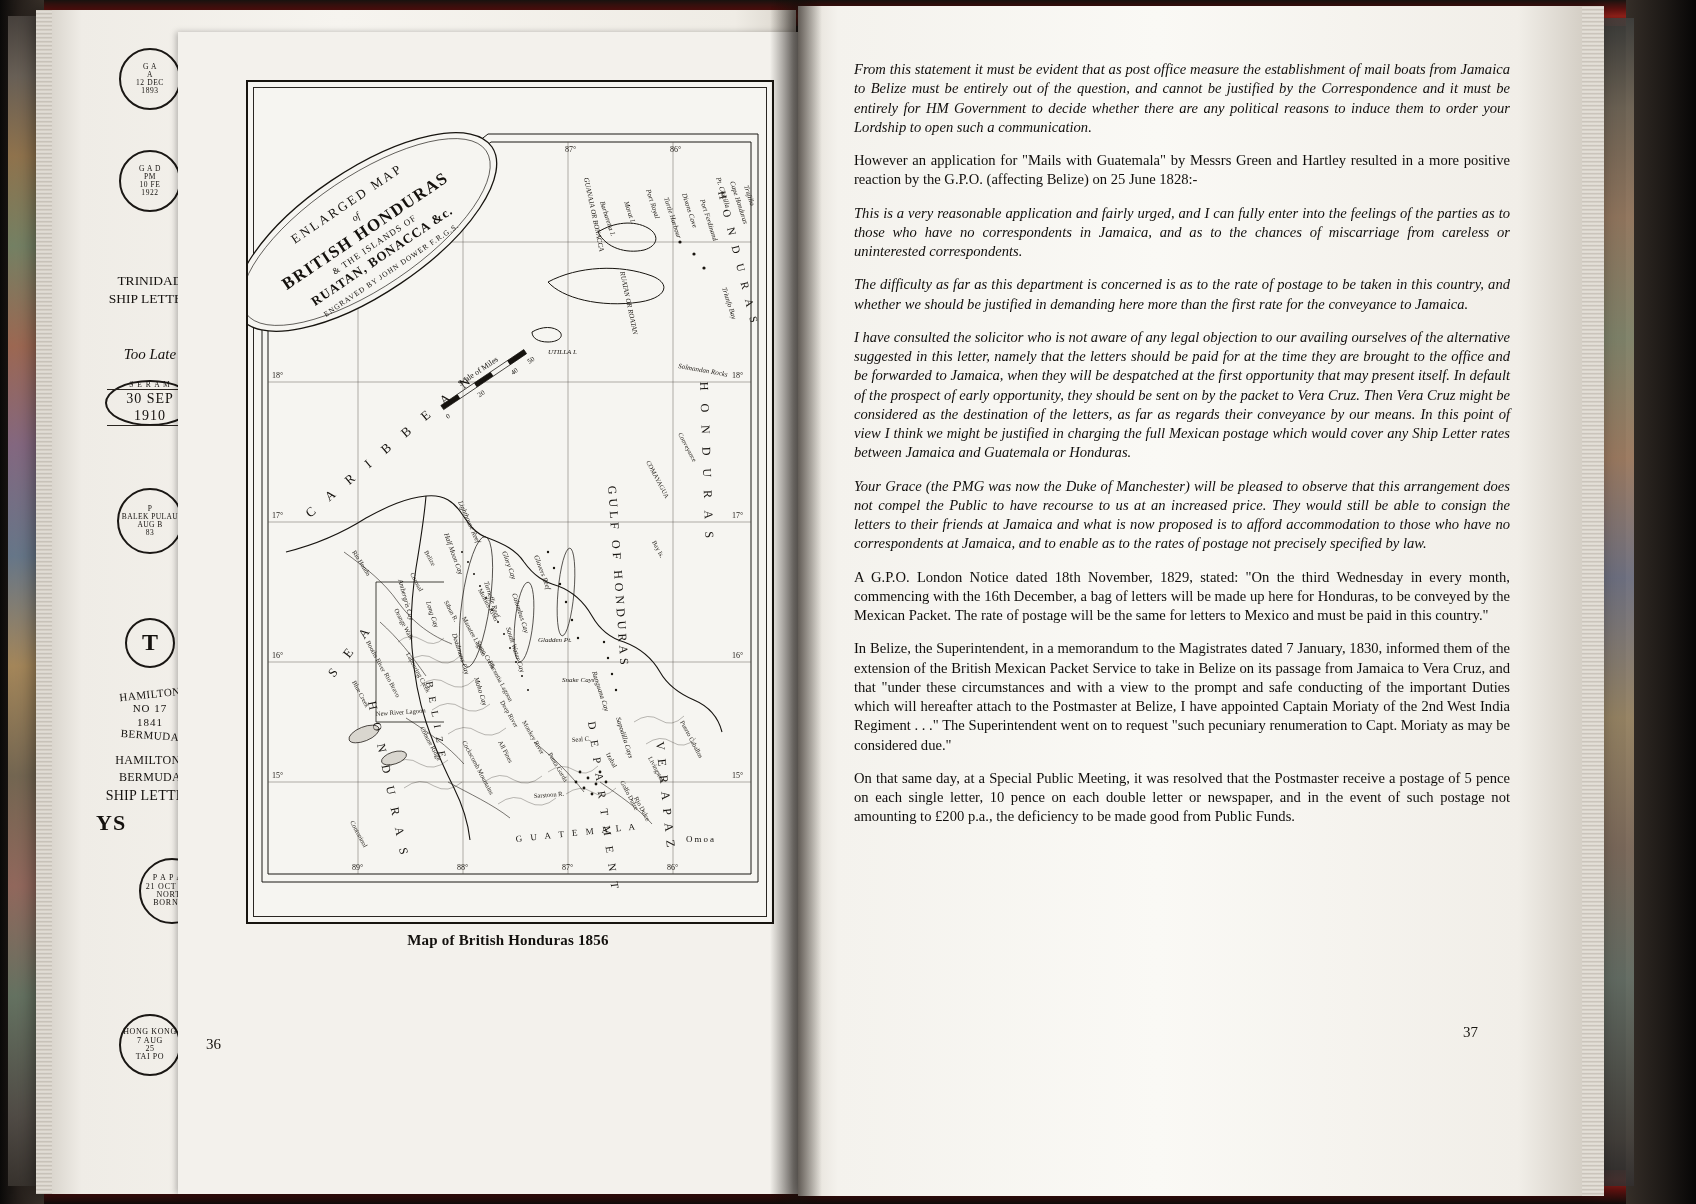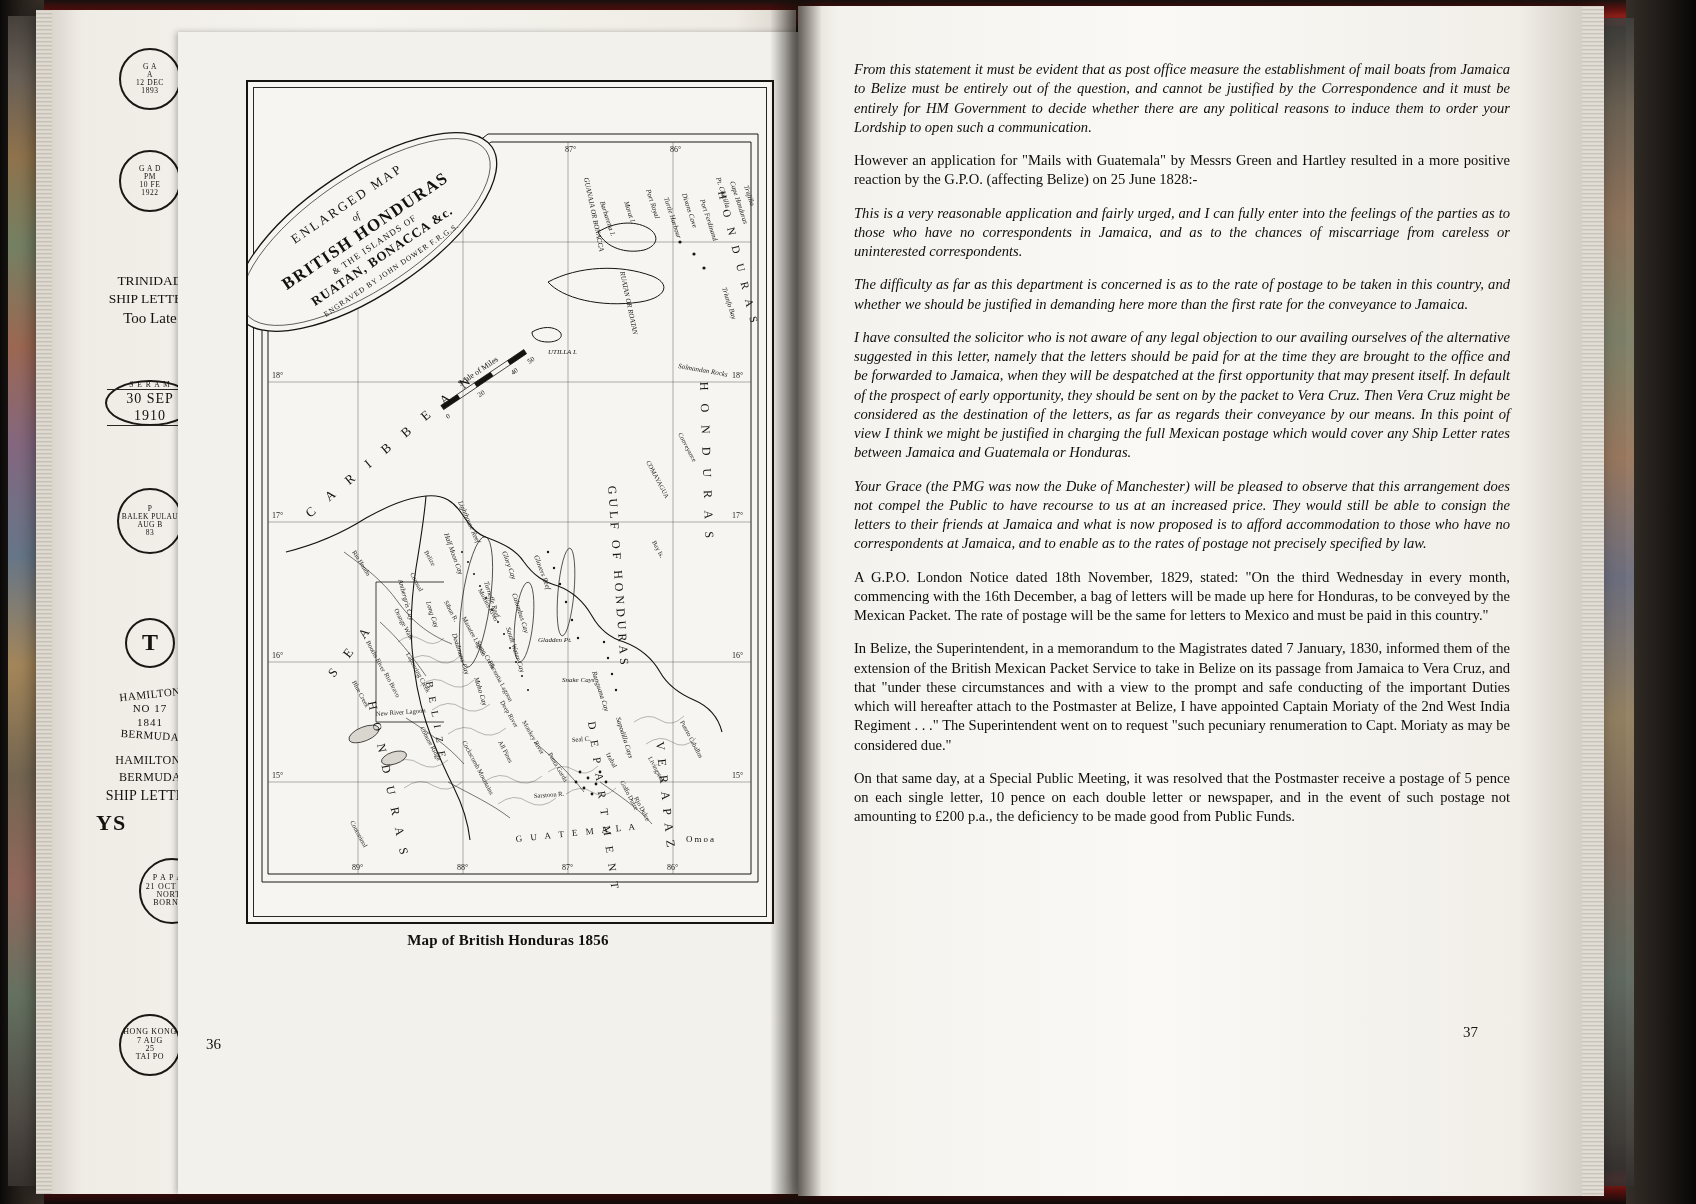--- a/index.html
+++ b/index.html
@@ -158,21 +158,21 @@
     background: rgba(255,255,255,0);
   }
   .pm-circle span { display: block; }
 
   .pm1 { top: 8px; }
   .pm1 .pm-circle { width: 58px; height: 58px; font-size: 7.5px; letter-spacing: .6px; }
   .pm2 { top: 110px; }
   .pm2 .pm-circle { width: 58px; height: 58px; font-size: 7.5px; letter-spacing: .6px; }
 
   .pm-text-block { top: 232px; width: 112px; font-size: 13.5px; line-height: 1.35; }
-  .pm-text-block .ital { font-size: 15px; }
+  .pm-text-block .ital { font-style: italic; font-size: 15px; margin-top: 36px; }
 
   .pm3 { top: 340px; }
   .pm3 .oval {
     width: 86px; height: 42px;
     border: 2px solid #1a1714;
     border-radius: 50%;
     display: flex; flex-direction: column; align-items: center; justify-content: center;
     font-size: 7.5px; letter-spacing: 1px; line-height: 1.2;
   }
   .pm3 .oval .dated { border-top: 1px solid #2a2520; border-bottom: 1px solid #2a2520; padding: 1px 3px; font-size: 14px; }

